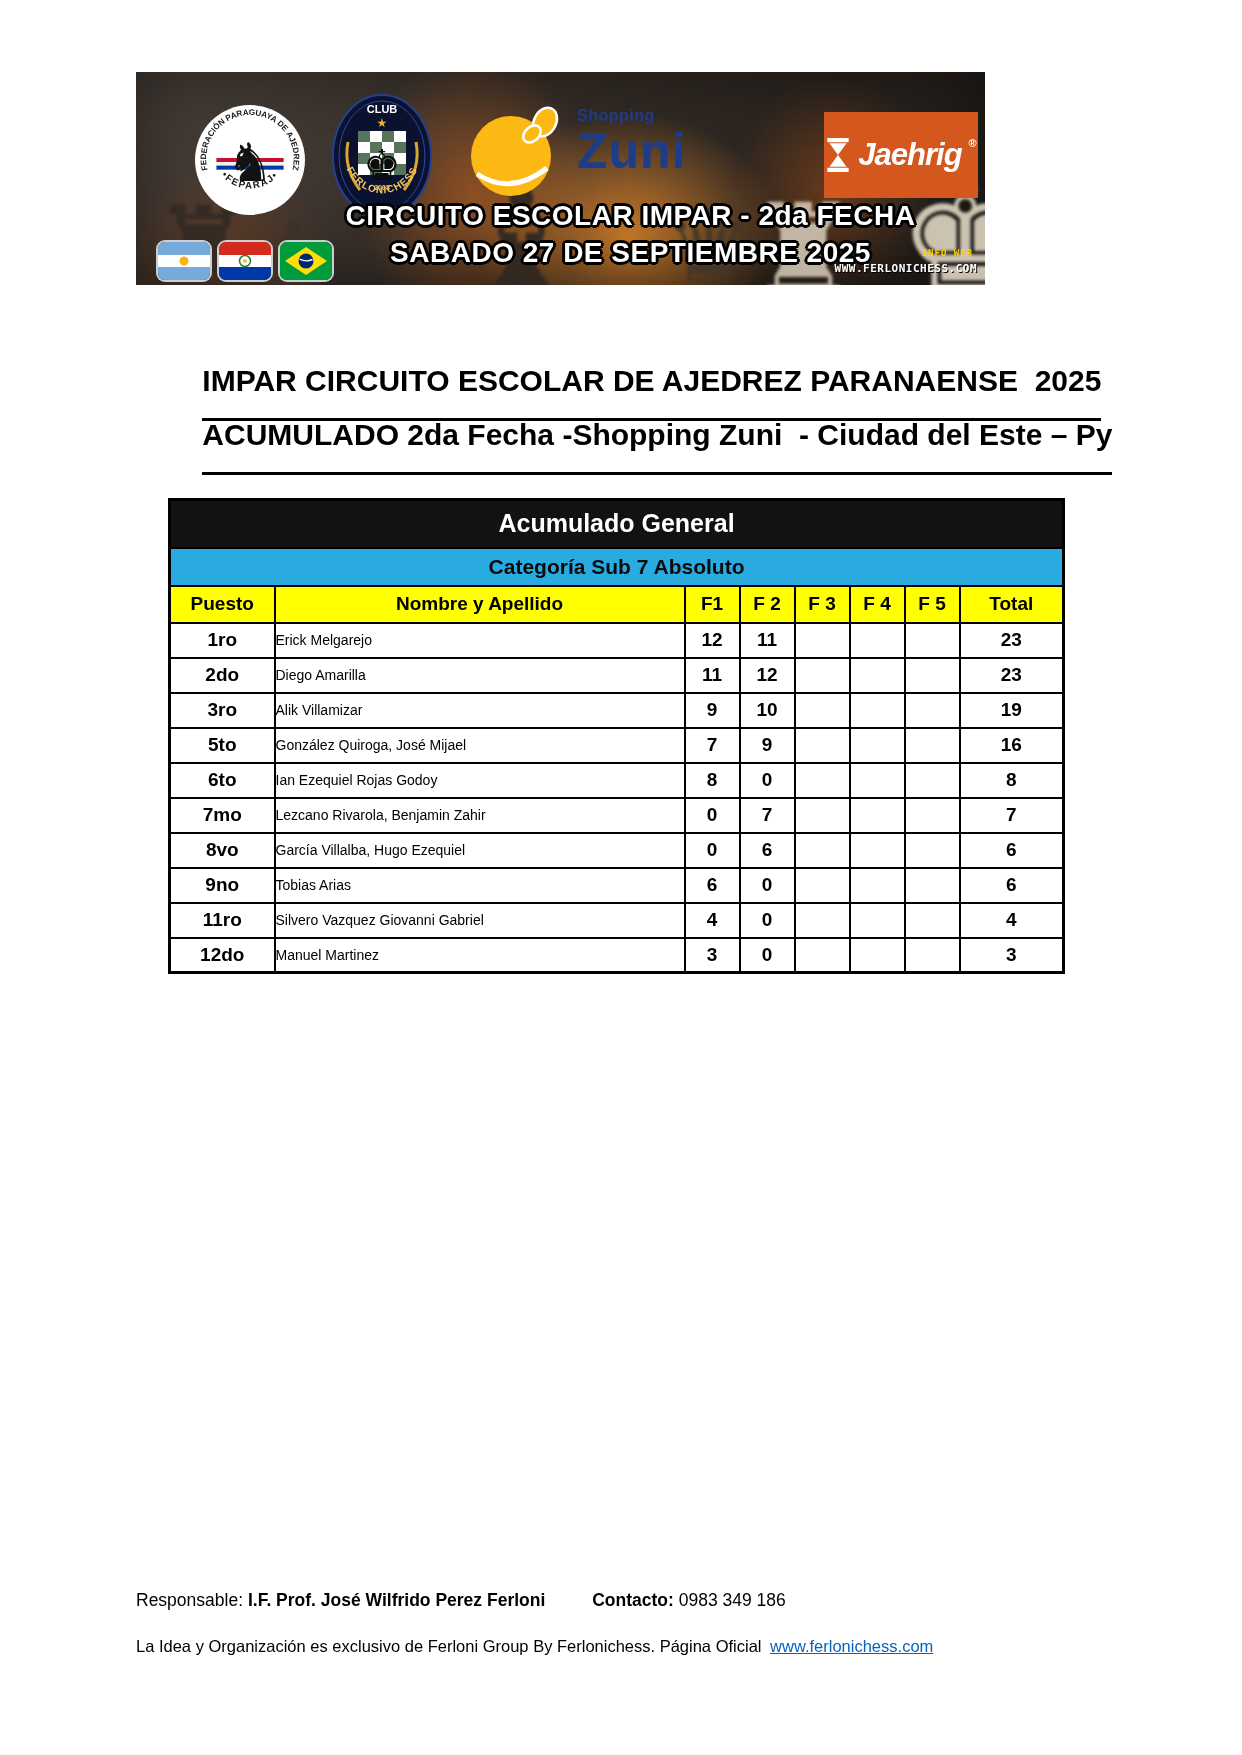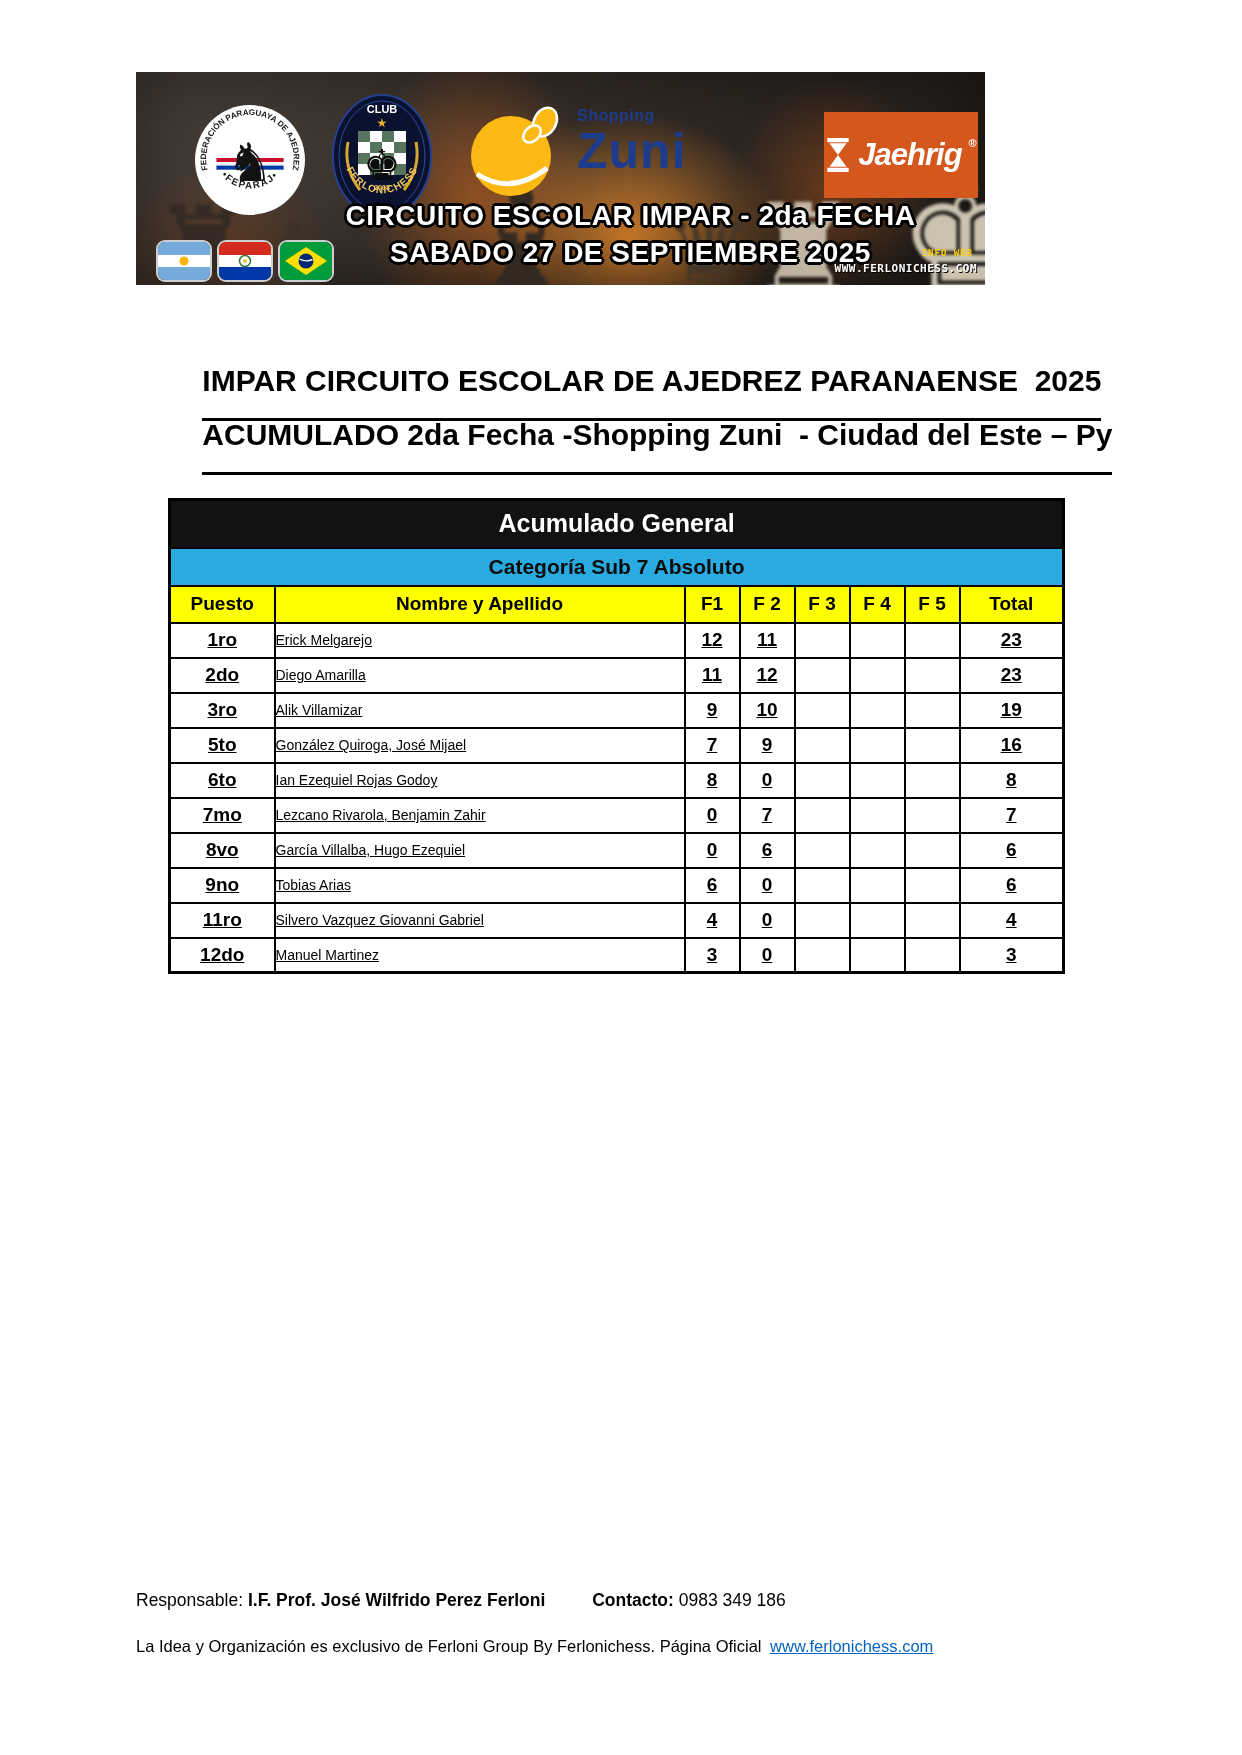--- a/index.html
+++ b/index.html
@@ -63,21 +63,21 @@
   .title1 { top:330px; font-size:30px; }
   .title2 { top:384px; font-size:30px; }
 
   
   table.results { position:absolute; left:136px; top:498px; width:894px;
     border-collapse:collapse; table-layout:fixed; border:3px solid #000;margin-left:32px; }
   table.results th, table.results td { border:2px solid #000; overflow:hidden; }
   .hdr-black   { background:#121212; color:#fff; font-size:25px; font-weight:700; height:48px; text-align:center; }
   .hdr-blue    { background:#29abe2; color:#0b0b0b; font-size:21px; font-weight:700; height:38px; text-align:center; }
   .hdr-yellow th { background:#ffff00; color:#000; font-size:19px; font-weight:700; height:37px; text-align:center; }
-  tr.data-row { height:35px;text-decoration:underline; }
+  tr.data-row { height:35px; }
   tr.data-row td { font-size:19px; color:#000; background:#fff; }
   tr.data-row td.num-cell  { text-align:center; font-weight:700; }
   tr.data-row td.name-cell { text-align:left; font-weight:400; font-size:14px; }
 
   
   .footer-line { position:absolute; left:136px; color:#000; }
   .footer1 { top:1590px; font-size:17.5px; }
   .footer1 .bold { font-weight:700; }
   .footer1 .contacto-label { font-weight:700; margin-left:42px; }
   .footer2 { top:1637px; font-size:16.5px; }

